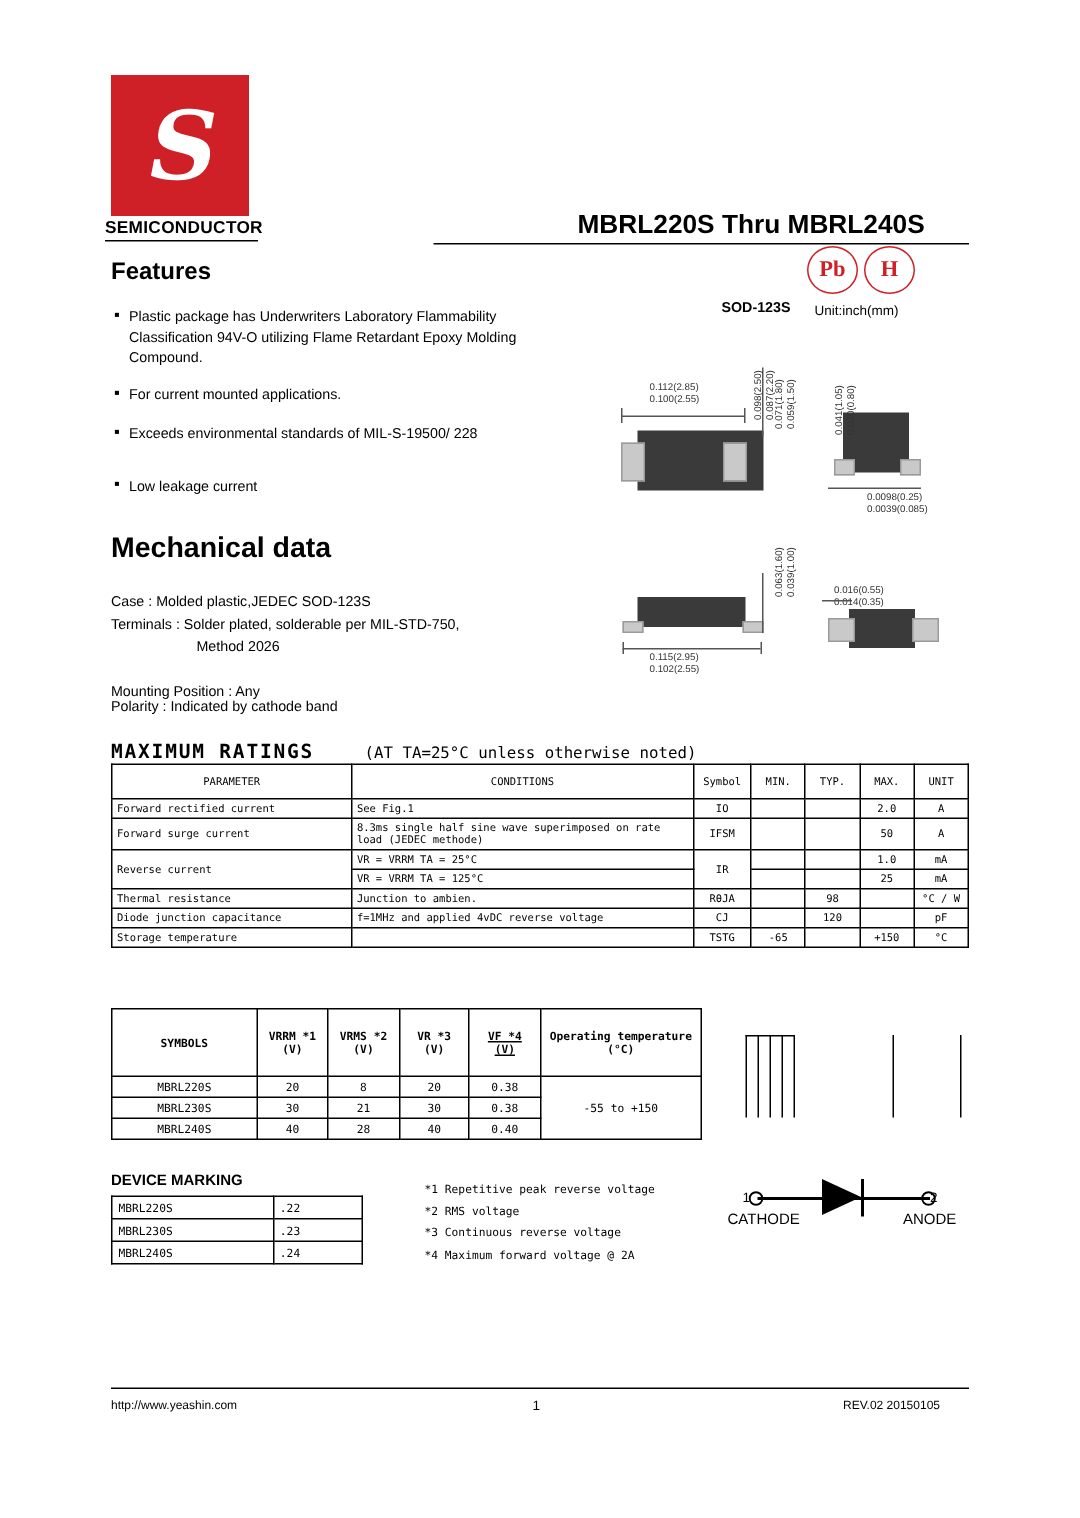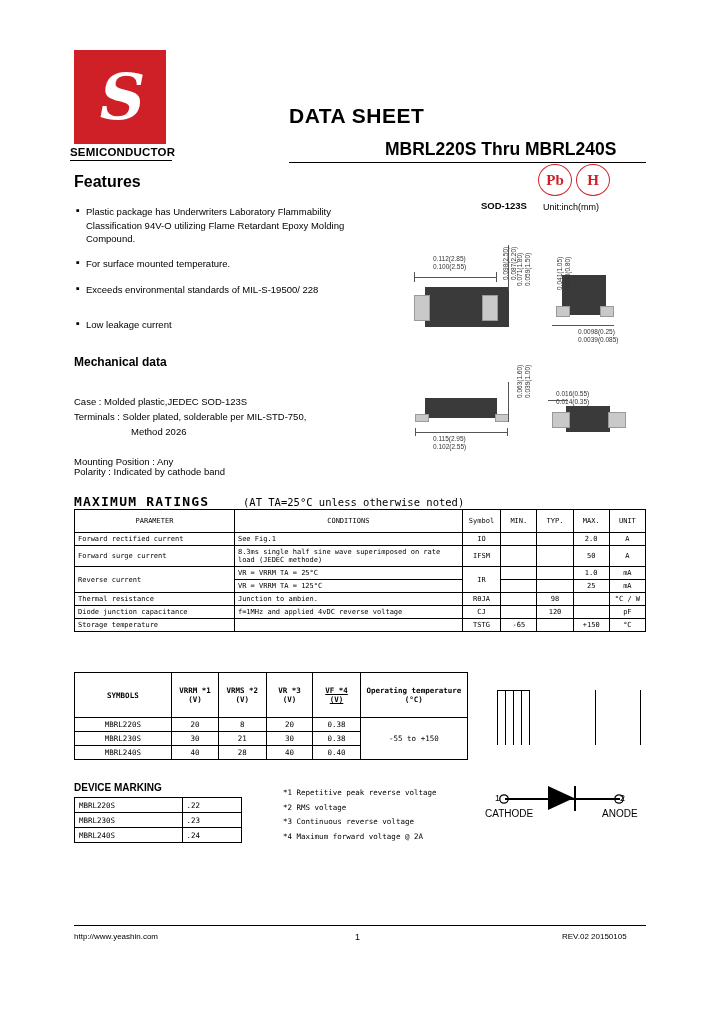--- a/index.html
+++ b/index.html
@@ -28,21 +28,21 @@
   .circ{position:absolute;top:0;width:32px;height:30px;border:1.6px solid #cf2027;border-radius:50%;
         color:#cf2027;font-size:15px;font-weight:bold;text-align:center;line-height:30px;font-family:"Liberation Serif",serif;}
   .circ.pb{left:0;}
   .circ.h{left:38px;}
 
   
   .features-h{position:absolute;left:74px;top:173px;font-size:16px;font-weight:bold;}
   .feat{position:absolute;font-size:9.5px;line-height:13.5px;}
   .bullet{position:absolute;font-size:11px;line-height:11px;}
 
-  .mech-h{position:absolute;left:74px;top:355px;font-size:12px;font-weight:bold;}
+  .mech-h{position:absolute;left:74px;top:355px;font-size:19px;font-weight:bold;}
   .mech{position:absolute;font-size:9.5px;line-height:15px;}
 
   .sod{position:absolute;left:481px;top:200px;font-size:9.5px;font-weight:bold;}
   .unit{position:absolute;left:543px;top:202px;font-size:9px;}
 
   
   .pkg{position:absolute;}
   .dim{position:absolute;font-size:6.5px;color:#333;font-family:"Liberation Sans",sans-serif;line-height:8px;}
   .dimv{position:absolute;font-size:6.5px;color:#333;transform-origin:0 0;transform:rotate(-90deg);line-height:8px;}
   .body-blk{position:absolute;background:#3a3a3a;}
@@ -91,36 +91,35 @@
 <body>
 
 <div class="page">
 
   <div class="logo-box">
     <div class="logo-s">S</div>
   </div>
   <div class="logo-rule"></div>
   <div class="semiconductor">SEMICONDUCTOR</div>
 
-  <div class="datasheet-title">DATA SHEET</div>
   <div class="part-title">MBRL220S Thru MBRL240S</div>
   <div class="title-rule"></div>
 
   <div class="pbh">
     <div class="circ pb">Pb</div>
     <div class="circ h">H</div>
   </div>
 
   <div class="features-h">Features</div>
 
   <div class="bullet" style="left:76px;top:205px;">▪</div>
   <div class="feat" style="left:86px;top:205px;width:260px;">Plastic package has Underwriters Laboratory Flammability Classification 94V-O utilizing Flame Retardant Epoxy Molding Compound.</div>
 
   <div class="bullet" style="left:76px;top:257px;">▪</div>
-  <div class="feat" style="left:86px;top:257px;width:260px;">For surface mounted temperature.</div>
+  <div class="feat" style="left:86px;top:257px;width:260px;">For current mounted applications.</div>
 
   <div class="bullet" style="left:76px;top:283px;">▪</div>
   <div class="feat" style="left:86px;top:283px;width:265px;">Exceeds environmental standards of MIL-S-19500/ 228</div>
 
   <div class="bullet" style="left:76px;top:318px;">▪</div>
   <div class="feat" style="left:86px;top:318px;width:260px;">Low leakage current</div>
 
   <div class="mech-h">Mechanical data</div>
   <div class="mech" style="left:74px;top:394px;">Case : Molded plastic,JEDEC SOD-123S</div>
   <div class="mech" style="left:74px;top:409px;">Terminals : Solder plated, solderable per MIL-STD-750,</div>

